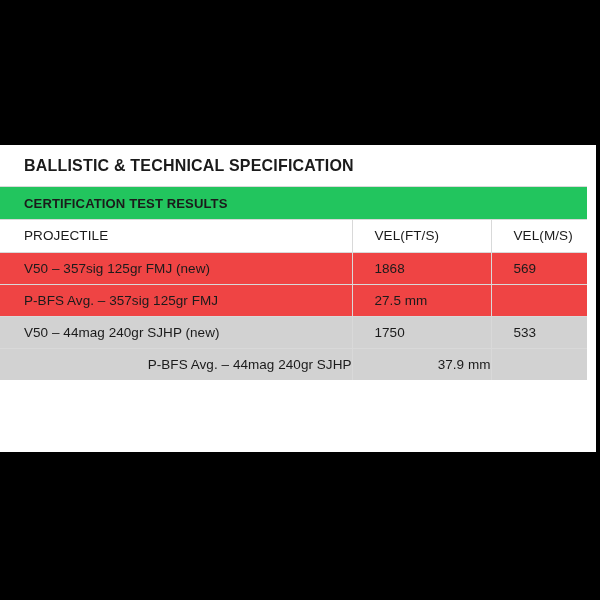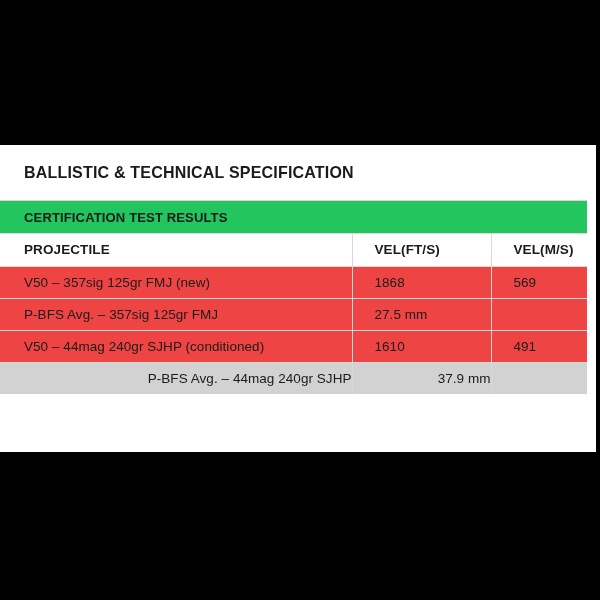--- a/index.html
+++ b/index.html
@@ -41,21 +41,21 @@
     width: 596px;
     height: 307px;
     background: #ffffff;
     box-sizing: border-box;
     z-index: 2;
   }
 
   
   .title-band {
     box-sizing: border-box;
-    height: 56px;
+    height: 42px;
     padding: 0 0 0 24px;
     display: flex;
     align-items: center;
     border-bottom: 1px solid #d9d9d9;
     background: #ffffff;
   }
   .title-band .title-text {
     font-size: 16.5px;
     font-weight: bold;
     letter-spacing: 0.2px;
@@ -112,21 +112,21 @@
   table.spec-table th.col-ftps,
   table.spec-table td.col-ftps,
   table.spec-table th.col-ms,
   table.spec-table td.col-ms {
     border-left: 1px solid #d9d9d9;
     padding-left: 22px;
   }
 
   table.spec-table thead th {
     font-size: 13.5px;
-    font-weight: bold;
+    font-weight: normal;
     letter-spacing: 0.1px;
     background: #ffffff;
     margin-left: 12px;
   }
 
   table.spec-table tbody td {
     font-size: 13.5px;
     font-weight: normal;
     letter-spacing: 0.05px;
   }
@@ -184,26 +184,26 @@
           <td class="col-ms">569</td>
         </tr>
 
 
         <tr class="row-plain">
           <td class="col-projectile">P-BFS Avg. – 357sig 125gr FMJ</td>
           <td class="col-ftps">27.5 mm</td>
           <td class="col-ms"></td>
         </tr>
 
-
-        <tr class="row-plain">
-          <td class="col-projectile">V50 – 44mag 240gr SJHP (conditioned)</td>
-          <td class="col-ftps">1610</td>
-          <td class="col-ms">491</td>
-        </tr>
+        <tr class="row-shaded">
+          <td class="col-projectile">V50 – 44mag 240gr SJHP (new)</td>
+          <td class="col-ftps">1750</td>
+          <td class="col-ms">533</td>
+        </tr>
+
 
         <tr class="row-shaded">
           <td class="col-projectile">P-BFS Avg. – 44mag 240gr SJHP</td>
           <td class="col-ftps">37.9 mm</td>
           <td class="col-ms"></td>
         </tr>
 
       </tbody>
     </table>
 

